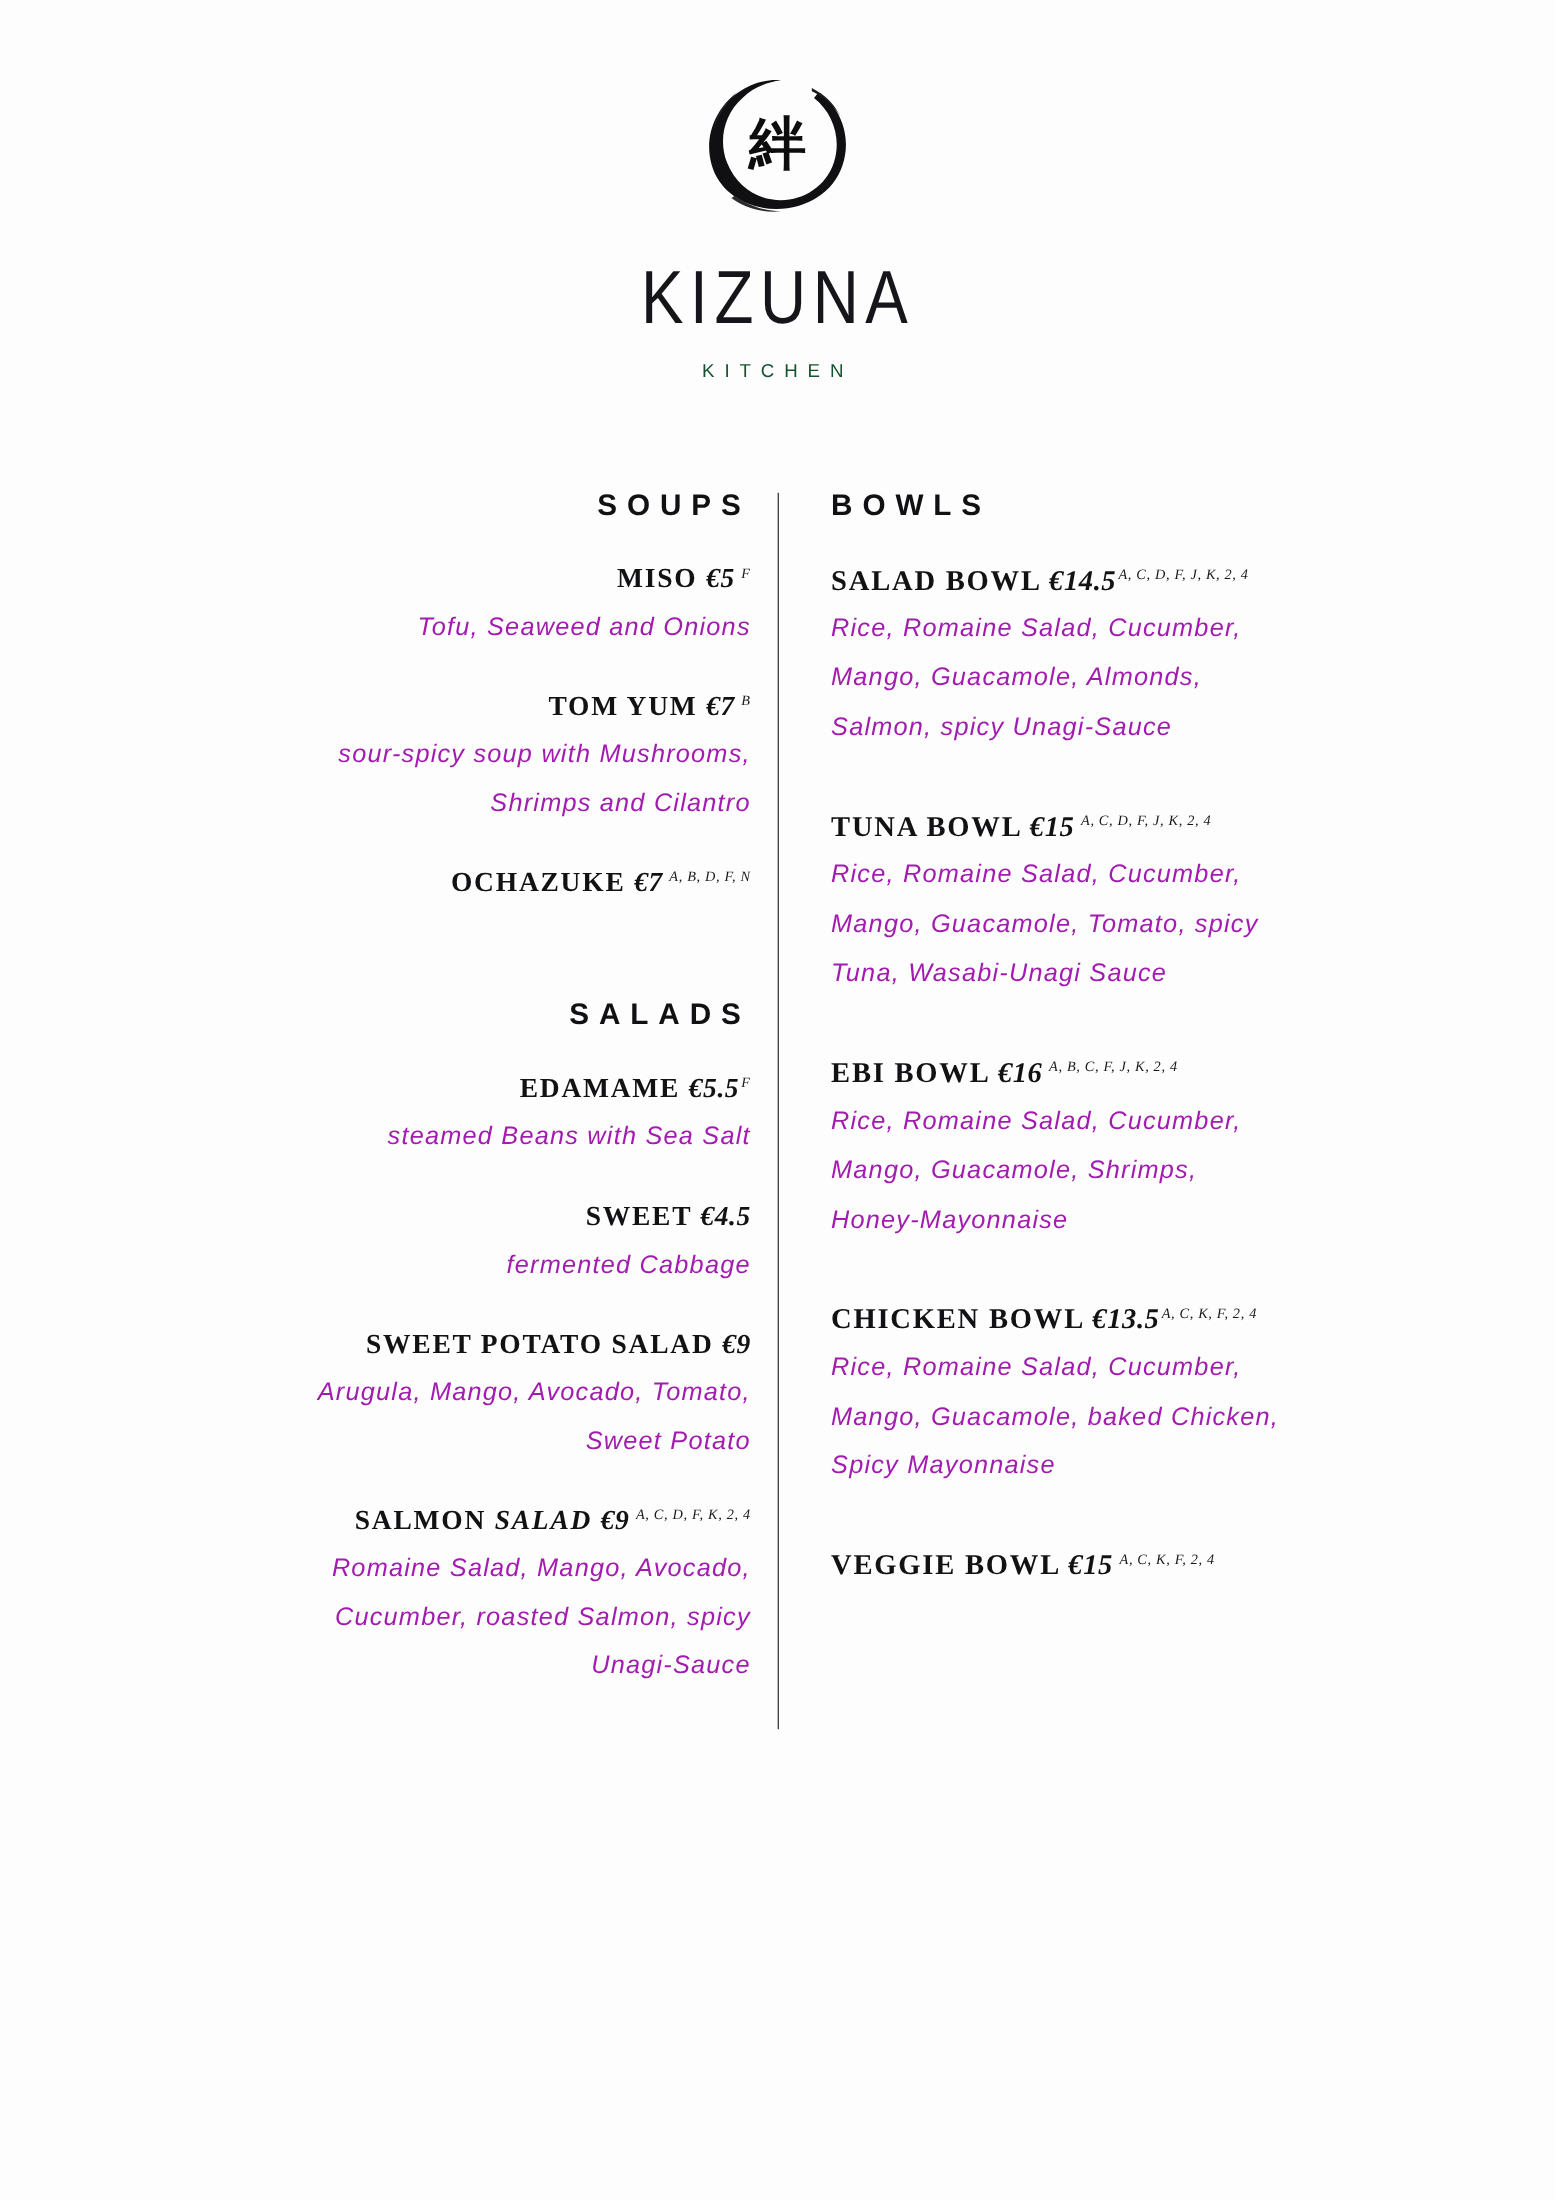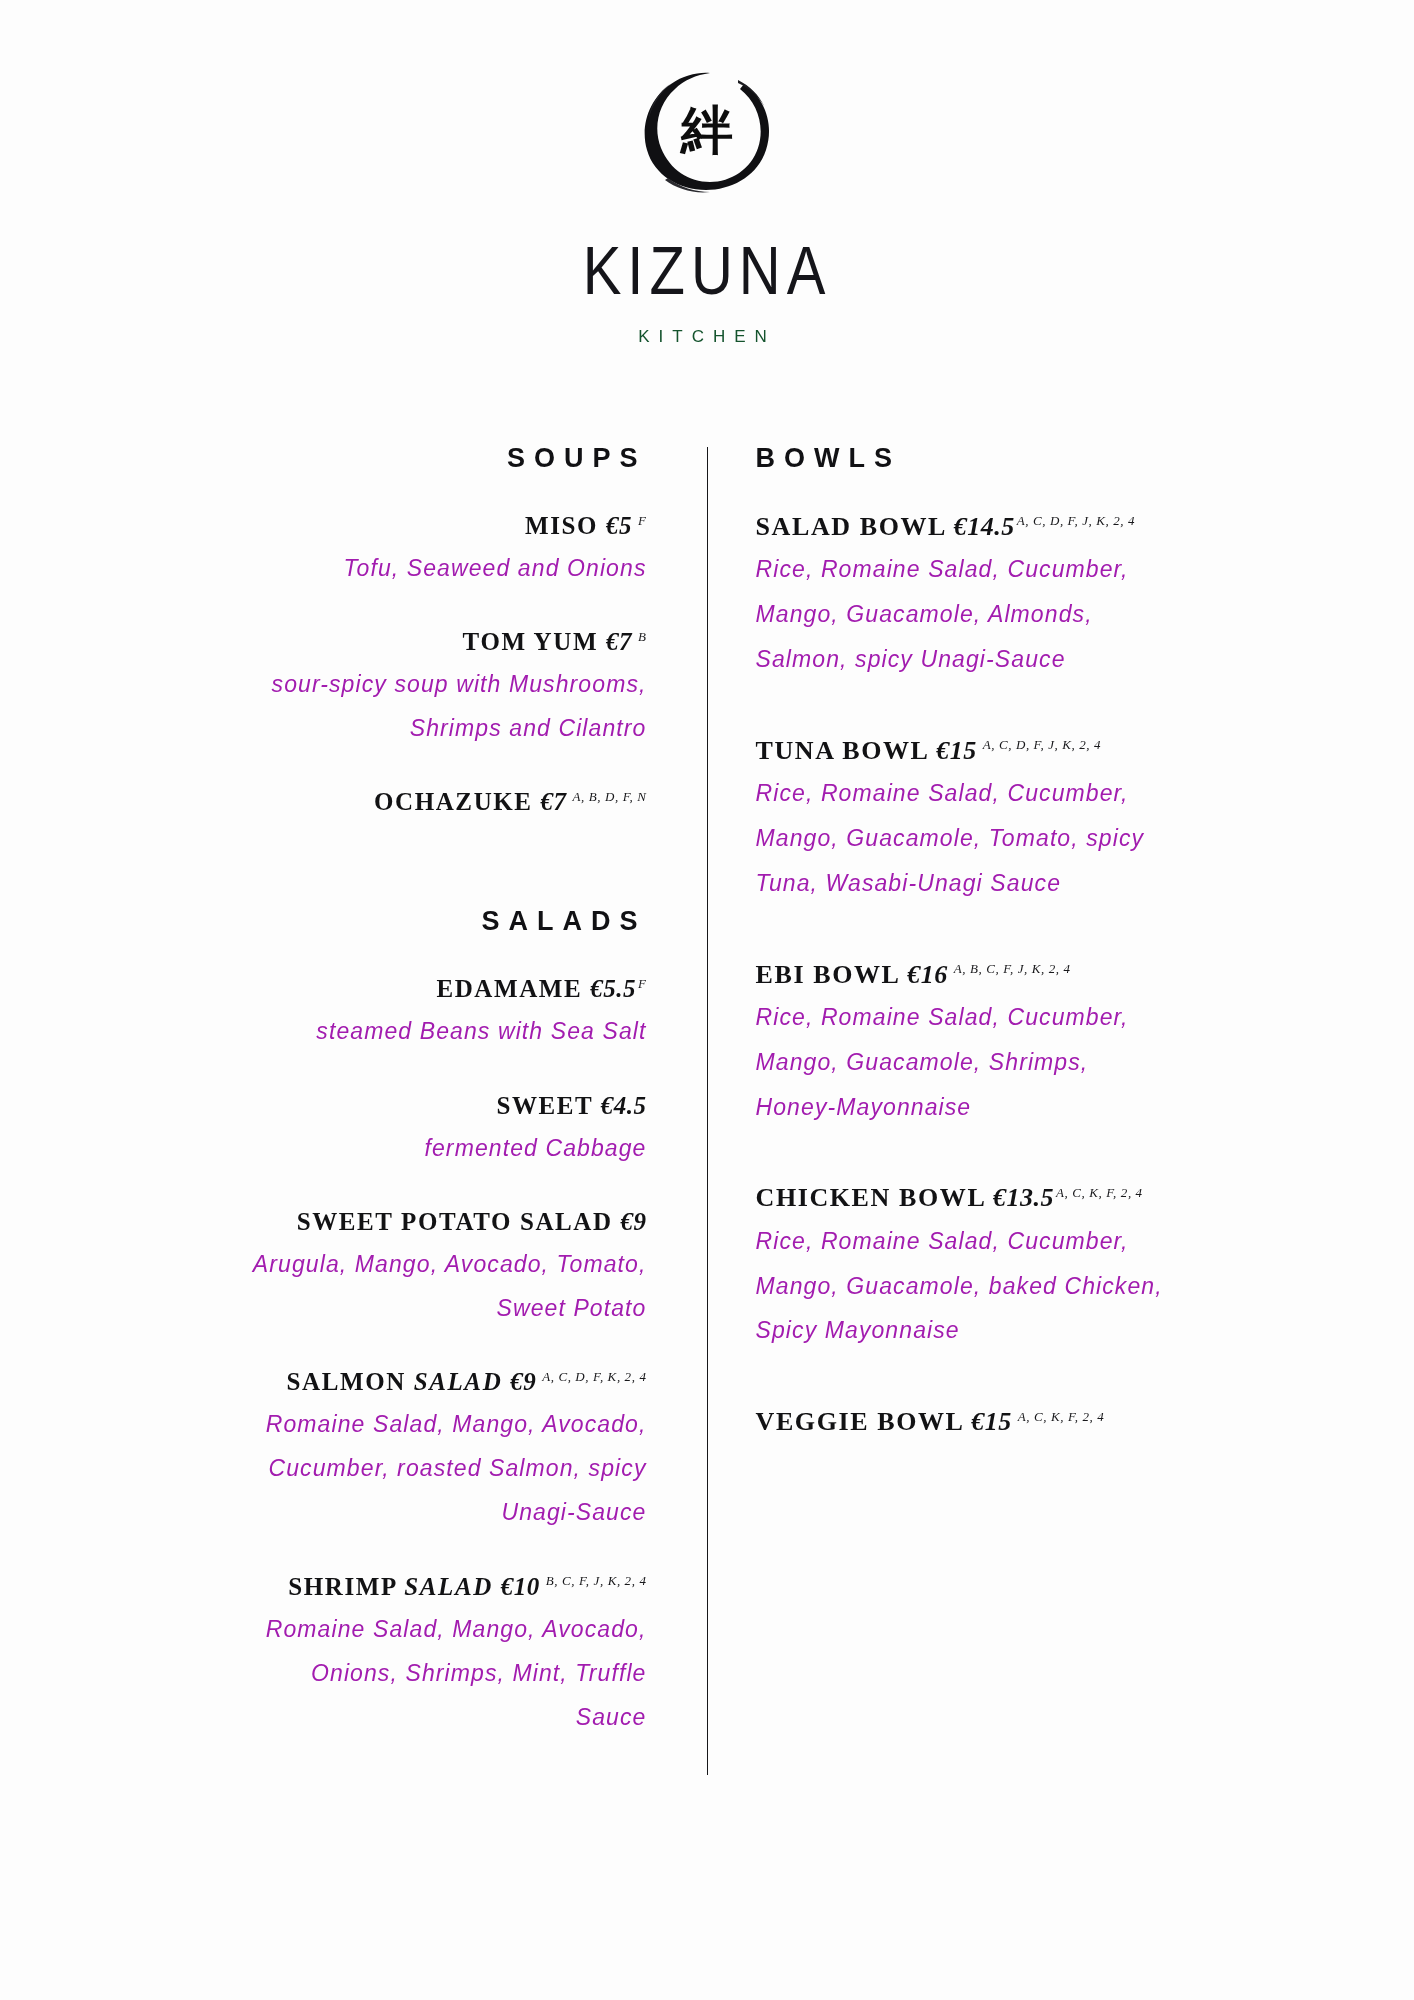--- a/index.html
+++ b/index.html
@@ -74,21 +74,21 @@
     margin-top: 96px;
     display: flex;
     justify-content: center;
     align-items: flex-start;
   }
   .col {
     box-sizing: border-box;
   }
   .col-left {
     width: 460px;
-    padding-right: 60px;
+    padding-right: 24px;
     text-align: right;
   }
   .divider {
     width: 1px;
     background: #17171a;
     align-self: stretch;
     min-height: 1120px;
     margin-top: 4px;
   }
   .col-right {
@@ -195,24 +195,20 @@
             <div class="item-desc">fermented Cabbage</div>
           </div>
           <div class="item">
             <div class="item-head"><span>SWEET POTATO SALAD</span> <span class="price">€9</span></div>
             <div class="item-desc">Arugula, Mango, Avocado, Tomato, Sweet Potato</div>
           </div>
           <div class="item">
             <div class="item-head"><span>SALMON</span> <span class="nm-italic">SALAD</span> <span class="price">€9</span><sup class="allergens">A, C, D, F, K, 2, 4</sup></div>
             <div class="item-desc">Romaine Salad, Mango, Avocado, Cucumber, roasted Salmon, spicy Unagi-Sauce</div>
           </div>
-          <div class="item">
-            <div class="item-head"><span>SHRIMP</span> <span class="nm-italic">SALAD</span> <span class="price">€10</span><sup class="allergens">B, C, F, J, K, 2, 4</sup></div>
-            <div class="item-desc">Romaine Salad, Mango, Avocado, Onions, Shrimps, Mint, Truffle Sauce</div>
-          </div>
         </div>
     </div>
     <div class="divider"></div>
     <div class="col col-right">
       <div id="right-sections">
           <div class="section-title">BOWLS</div>
           <div class="item">
             <div class="item-head"><span>SALAD BOWL</span> <span class="price">€14.5</span><sup class="allergens tight">A, C, D, F, J, K, 2, 4</sup></div>
             <div class="item-desc">Rice, Romaine Salad, Cucumber, Mango, Guacamole, Almonds, Salmon, spicy Unagi-Sauce</div>
           </div>

